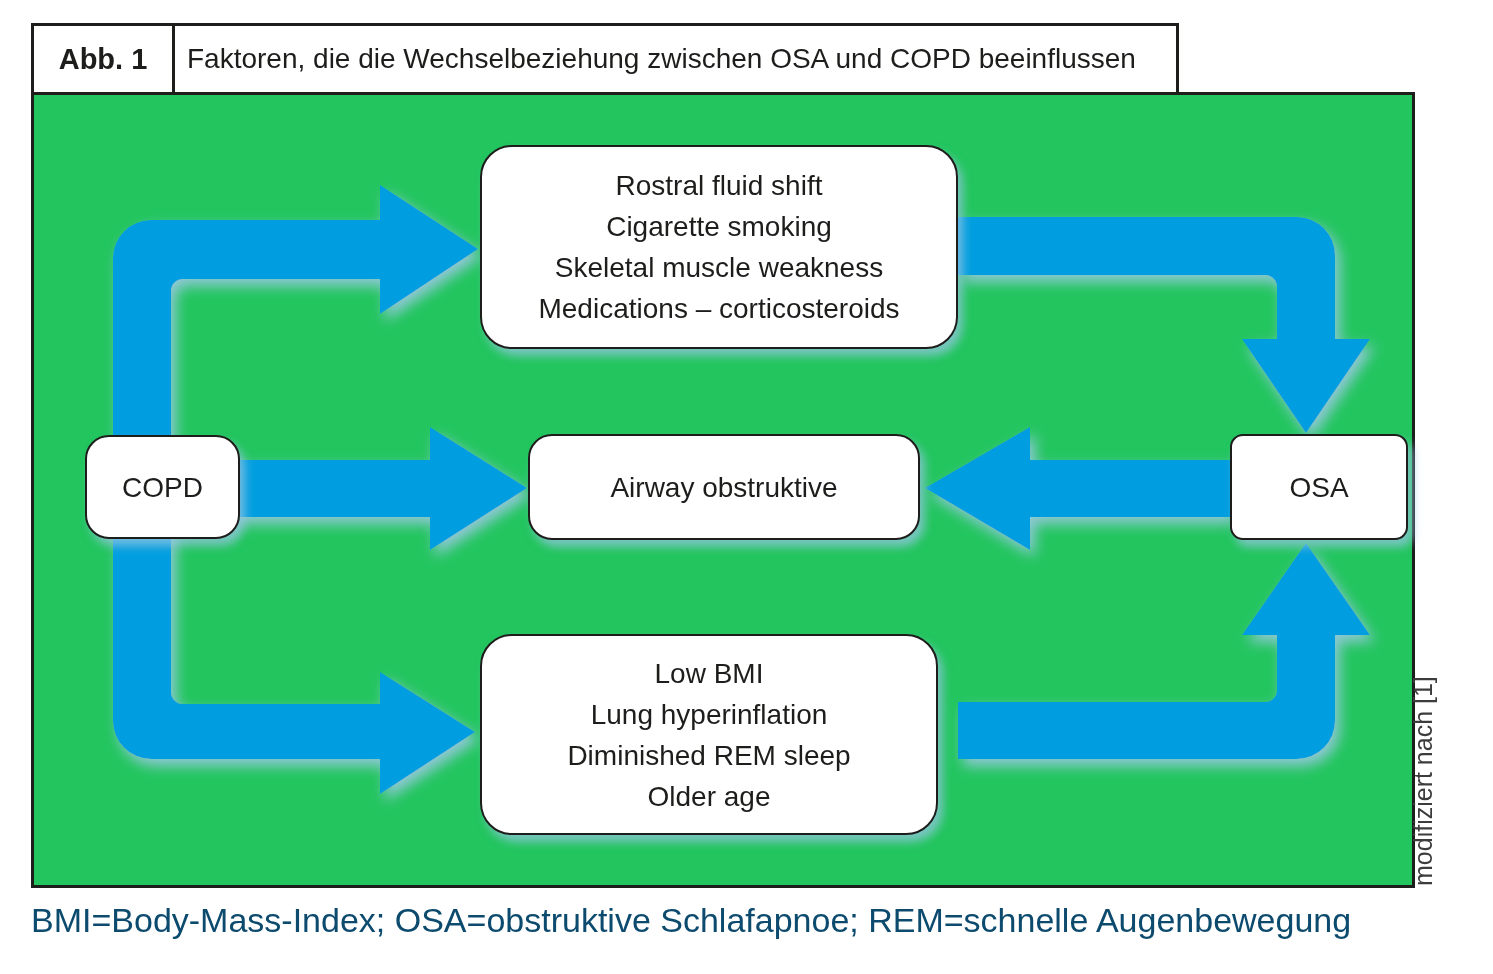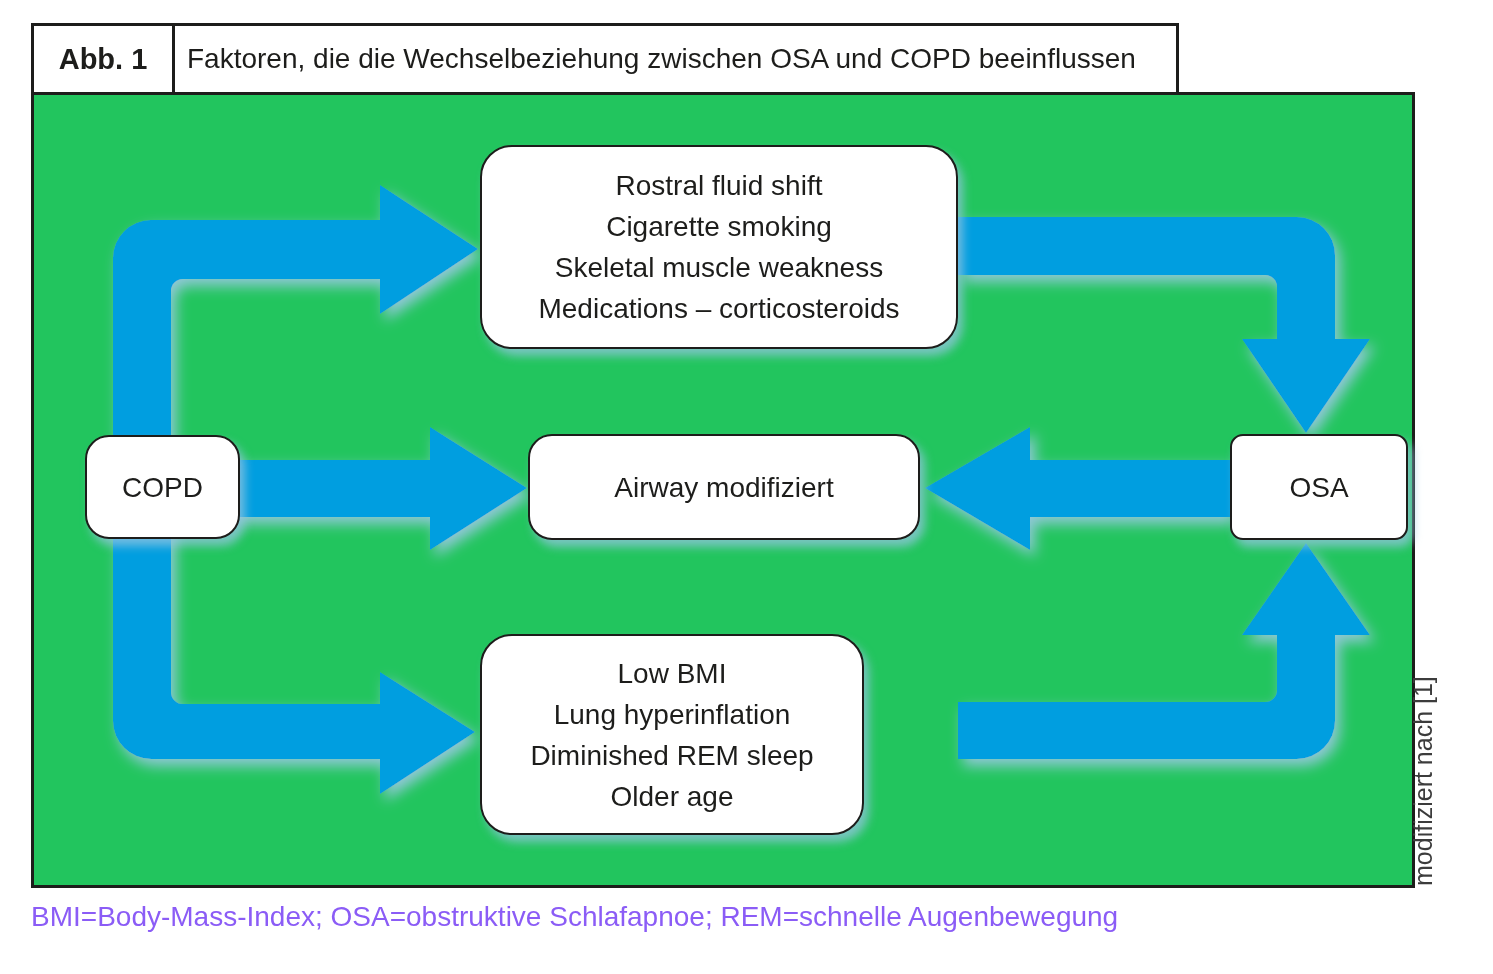--- a/index.html
+++ b/index.html
@@ -56,26 +56,26 @@
     box-shadow:5px 7px 10px rgba(150,198,226,.75);
   }
   .node-text{ white-space:pre-line; }
   .node.small{ border-radius:24px; }
   .node.big{ border-radius:32px; }
 
   #node-copd   { left:31px;   top:340px; width:155px; height:104px;margin-left:20px; }
   #node-airway { left:494px;  top:339px; width:392px; height:106px; }
   #node-osa    { left:1196px; top:339px; width:178px; height:106px;border-radius:13px; }
   #node-top    { left:446px;  top:50px;  width:478px; height:204px; }
-  #node-bottom { left:446px;  top:539px; width:384px; height:201px; }
+  #node-bottom { left:446px;  top:539px; width:458px; height:201px; }
 
   
   .caption{
     position:absolute; left:31px; top:901px;
-    font-size:28px; color:#8b5cf6; white-space:nowrap;
+    font-size:34px; color:#0c4a6e; white-space:nowrap;
   }
   .source-note{
     position:absolute; left:1437px; top:858px;
     width:200px; height:28px;
     transform:rotate(-90deg); transform-origin:0 100%;
     font-size:25px; color:#3c3c3c;
     white-space:nowrap;
   }
 </style>
 </head>
@@ -125,21 +125,21 @@
 Cigarette smoking
 Skeletal muscle weakness
 Medications – corticosteroids</div>
     </div>
 
     <div class="node small" id="node-copd">
       <div class="node-text">COPD</div>
     </div>
 
     <div class="node small" id="node-airway">
-      <div class="node-text">Airway modifiziert</div>
+      <div class="node-text">Airway obstruktive</div>
     </div>
 
     <div class="node small" id="node-osa">
       <div class="node-text">OSA</div>
     </div>
 
     <div class="node big" id="node-bottom">
       <div class="node-text">Low BMI
 Lung hyperinflation
 Diminished REM sleep

